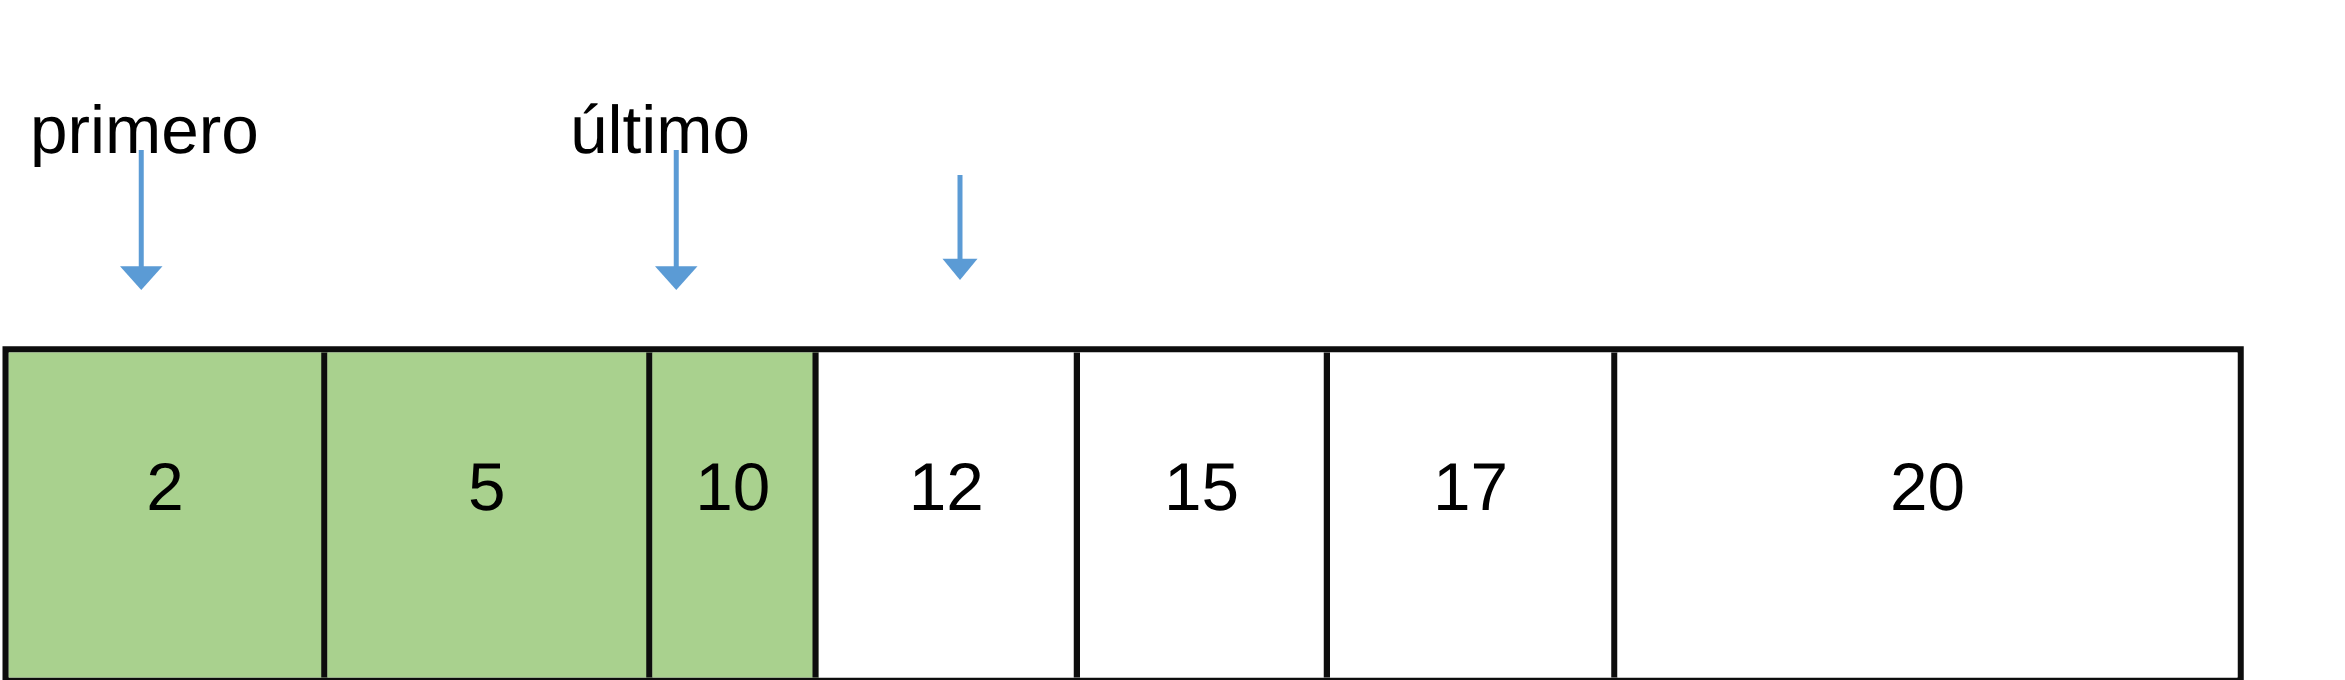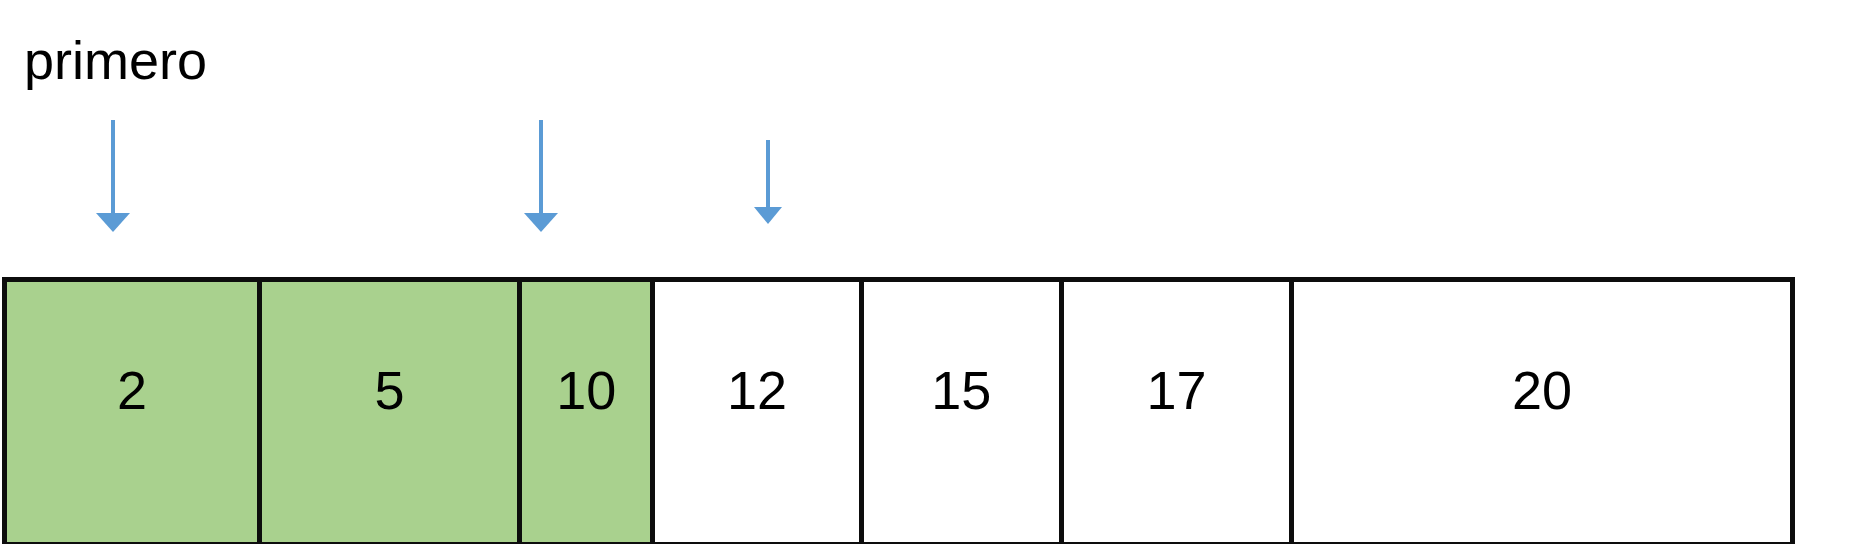--- a/index.html
+++ b/index.html
@@ -21,20 +21,21 @@
 
   
   .pointer-label {
     position: absolute;
     font-family: "Liberation Sans", sans-serif;
     font-size: 54px;
     line-height: 1;
     color: #000000;
     white-space: nowrap;
     font-weight: 400;
+    margin-top: 44px;
   }
   #label-primero { left: 24px;  top: 33px; }
   #label-ultimo  { left: 456px; top: 33px; }
   #label-medio   { left: 686px; top: 33px; }
 
   
   .arrow {
     position: absolute;
     top: 0;
     left: 0;
@@ -78,20 +79,21 @@
     top: -22px;
   }
 </style>
 </head>
 <body>
 
 <div id="stage">
 
   <div class="pointer-label" id="label-primero">primero</div>
 
+  <div class="pointer-label" id="label-ultimo">último</div>
 
 
   <svg class="arrow" width="1876" height="544">
     <g id="arrow-group-primero">
       <line x1="113" y1="120" x2="113" y2="216" stroke="#5b9bd5" stroke-width="4"></line>
       <polygon points="96,213 130,213 113,232" fill="#5b9bd5"></polygon>
     </g>
     <g id="arrow-group-ultimo">
       <line x1="541" y1="120" x2="541" y2="216" stroke="#5b9bd5" stroke-width="4"></line>
       <polygon points="524,213 558,213 541,232" fill="#5b9bd5"></polygon>

